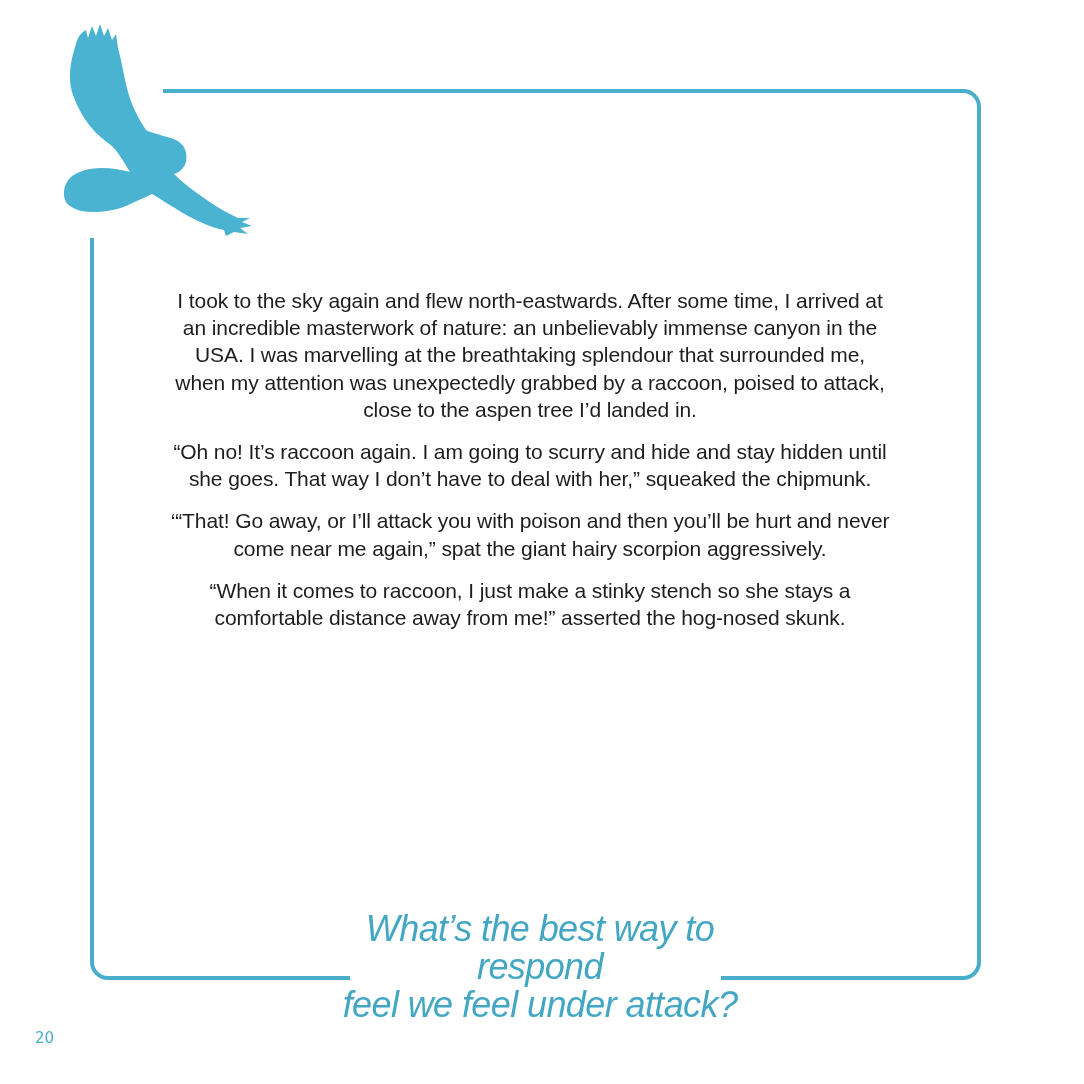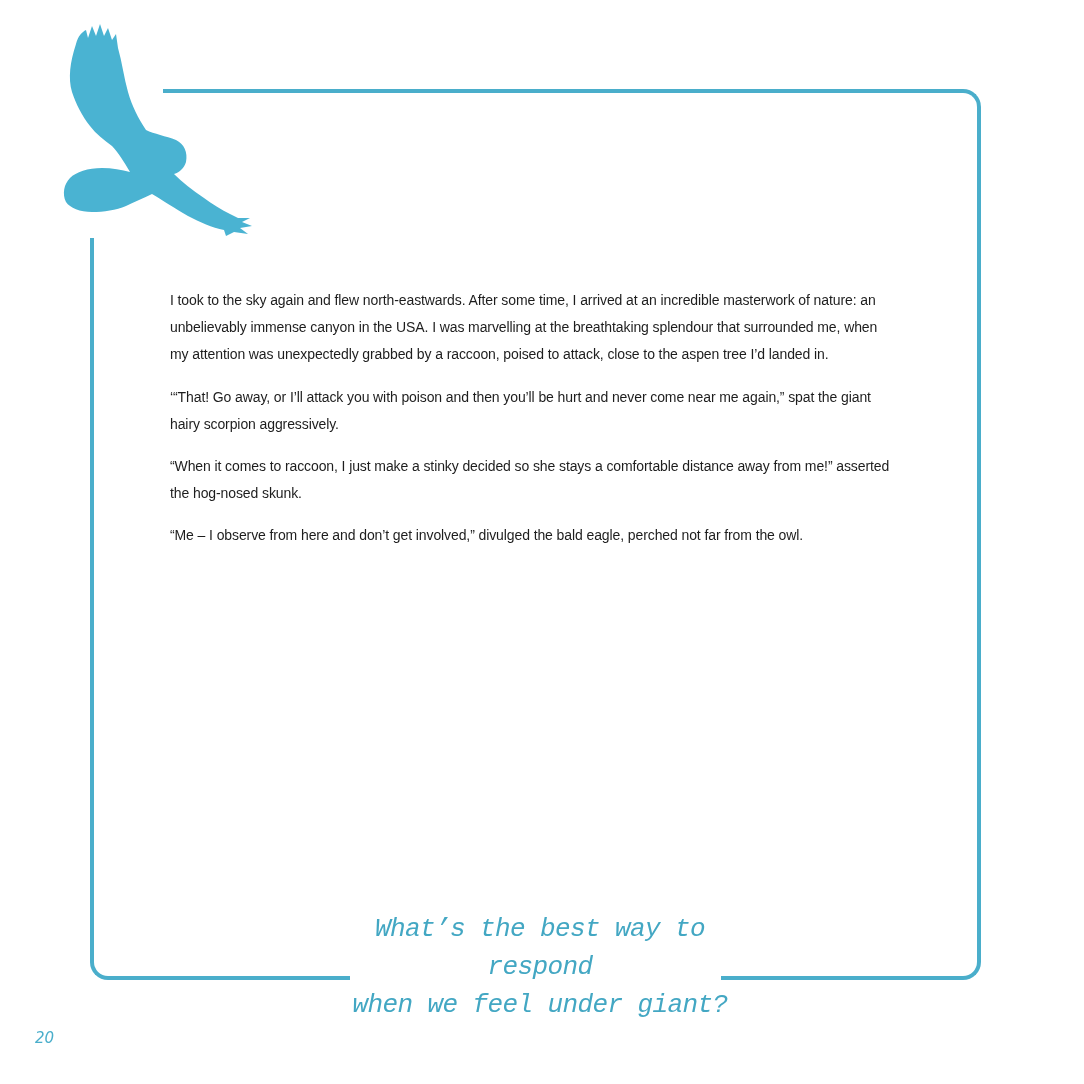--- a/index.html
+++ b/index.html
@@ -1,23 +1,23 @@
 <!DOCTYPE html>
 <html><head>
 <meta charset="utf-8">
 <style>
   html, body { margin: 0; padding: 0; background: #ffffff; }
   body { width: 1084px; height: 1084px; position: relative; overflow: hidden; font-family: "Liberation Sans", sans-serif; }
   .frame-line { position: absolute; background: #4aaecb; }
   .corner { position: absolute; border: 4px solid #4aaecb; width: 22px; height: 22px; box-sizing: border-box; }
   #owl { position: absolute; left: 62px; top: 22px; width: 192px; height: 220px; }
-  .story { position: absolute; left: 170px; top: 287px; width: 720px; color: #1d1d1d; font-size: 14px; line-height: 27.2px; letter-spacing: -0.1px; }
+  .story { position: absolute; left: 170px; top: 287px; width: 720px; color: #1d1d1d; font-size: 21px; line-height: 27.2px; letter-spacing: -0.1px; text-align: center; }
   .story p { margin: 0 0 15px 0; }
-  .question { position: absolute; left: 340px; top: 910px; width: 400px; text-align: center; color: #43a7c3; font-family: Liberation Mono, monospace; font-size: 26px; line-height: 38px; font-style: italic; letter-spacing: -0.6px; }
-  .page-number { position: absolute; left: 35px; top: 1029px; color: #4aaecb; font-family: "DejaVu Sans", sans-serif; font-size: 15px; font-style: italic; }
+  .question { position: absolute; left: 340px; top: 910px; width: 400px; text-align: center; color: #43a7c3; font-family: Liberation Sans, sans-serif; font-size: 36px; line-height: 38px; font-style: italic; letter-spacing: -0.6px; }
+  .page-number { position: absolute; left: 35px; top: 1029px; color: #4aaecb; font-family: "DejaVu Sans", sans-serif; font-size: 15px; }
 </style>
 </head>
 <body>
 
 <div class="frame-line" style="left:163px; top:89px; width:800px; height:4px;"></div>
 
 <div class="corner" style="left:959px; top:89px; border-left:none; border-bottom:none; border-top-right-radius:18px;"></div>
 
 <div class="frame-line" style="left:977px; top:107px; width:4px; height:853px;"></div>
 
@@ -36,23 +36,23 @@
     M14 22 C16 14 20 10 24 8 L26 16 L30 4 L34 14 L38 2 L42 14 L46 6 L50 18 L54 12 L56 26
     C60 40 62 56 66 70 C70 84 76 96 84 108 C92 112 104 114 114 118 C122 122 126 130 124 140
     C122 146 118 150 112 152 C120 160 130 168 142 176 C150 182 160 188 168 192 L176 196 L188 196 L180 200 L190 204 L178 206 L186 212 L172 210 L164 214 L162 208
     C150 206 138 200 126 194 C112 186 100 178 90 172 C82 176 72 180 64 184 C54 188 42 190 30 190
     C18 190 8 186 4 180 C0 172 2 162 8 156 C14 150 26 146 40 146 C50 146 60 148 68 150
     C62 140 56 130 50 124 C42 118 34 112 28 104 C20 94 14 82 10 70 C6 56 8 40 14 22 Z"></path>
 </svg>
 
 <div class="story">
   <p>I took to the sky again and flew north-eastwards. After some time, I arrived at an incredible masterwork of nature: an unbelievably immense canyon in the USA. I was marvelling at the breathtaking splendour that surrounded me, when my attention was unexpectedly grabbed by a raccoon, poised to attack, close to the aspen tree I’d landed in.</p>
+  <p>“Oh no! It’s raccoon again. I am going to scurry and hide and stay hidden until she goes. That way I don’t have to deal with her,” squeaked the chipmunk.</p>
   <p>‘“That! Go away, or I’ll attack you with poison and then you’ll be hurt and never come near me again,” spat the giant hairy scorpion aggressively.</p>
-  <p>“When it comes to raccoon, I just make a stinky decided so she stays a comfortable distance away from me!” asserted the hog-nosed skunk.</p>
-  <p>“Me – I observe from here and don’t get involved,” divulged the bald eagle, perched not far from the owl.</p>
+  <p>“When it comes to raccoon, I just make a stinky stench so she stays a comfortable distance away from me!” asserted the hog-nosed skunk.</p>
 </div>
 
 <div class="question">
   <div>What’s the best way to respond</div>
-  <div>when we feel under giant?</div>
+  <div>feel we feel under attack?</div>
 </div>
 
 <div class="page-number">20</div>
 
 </body></html>

